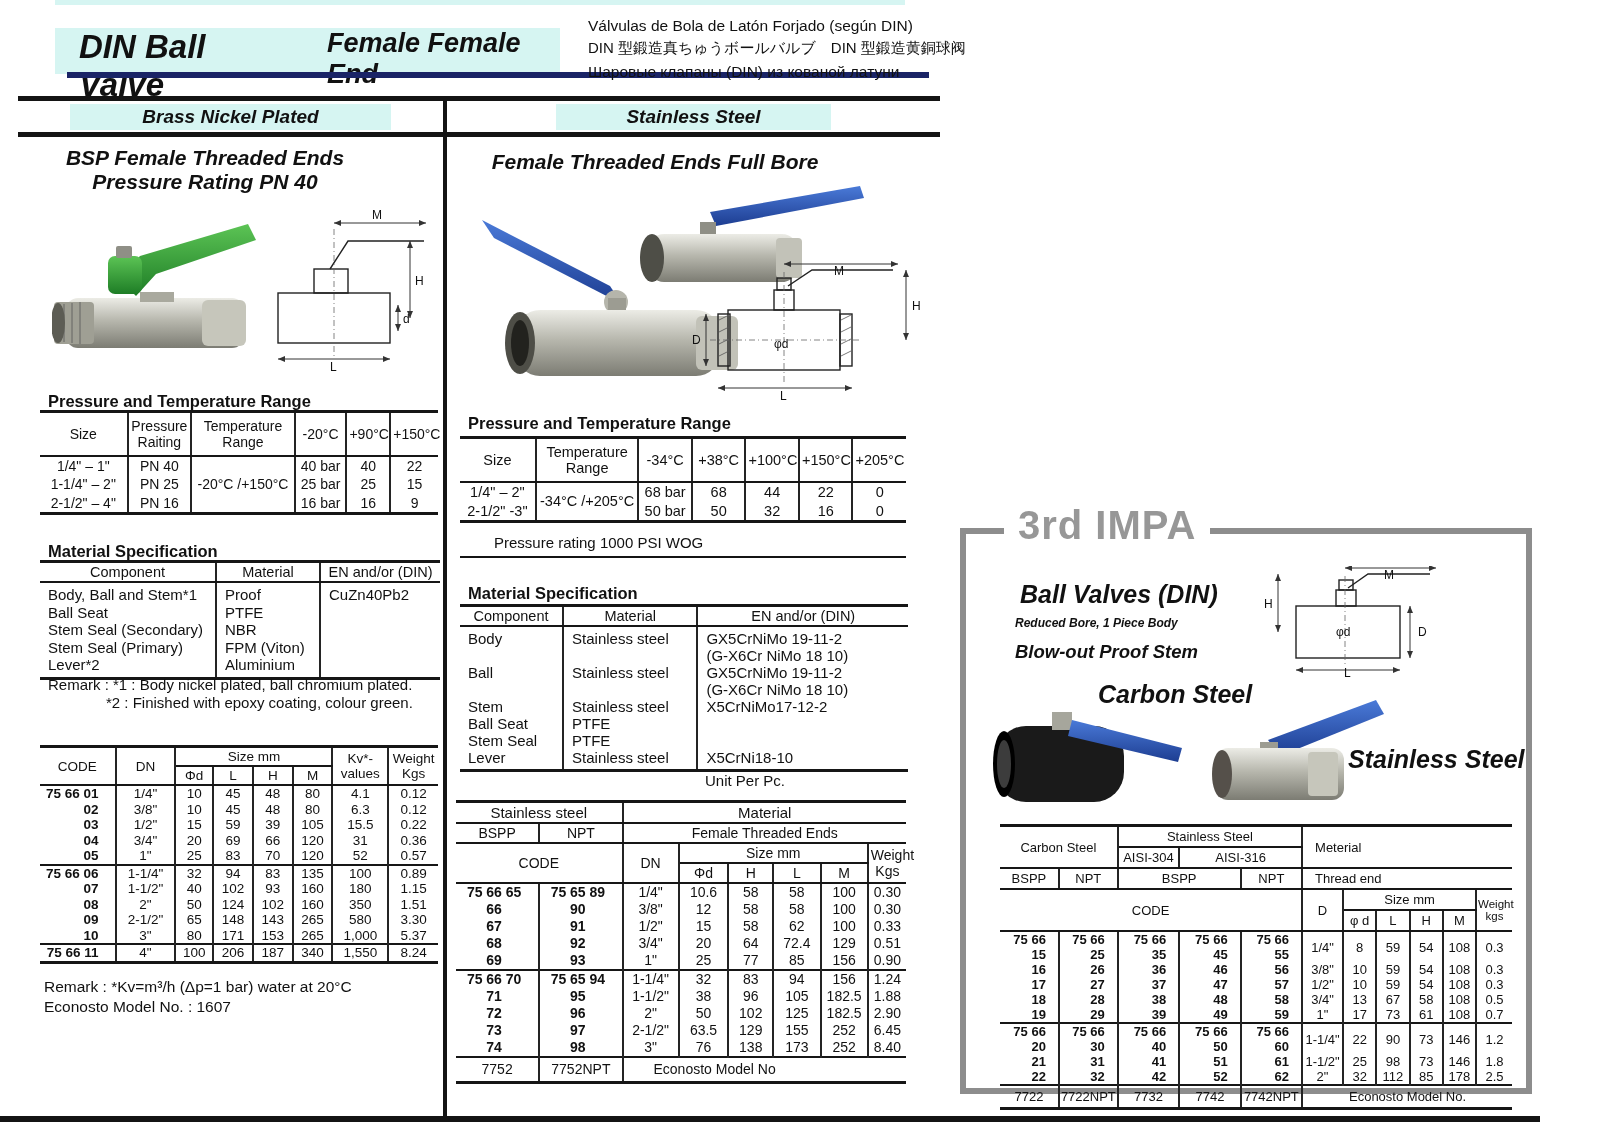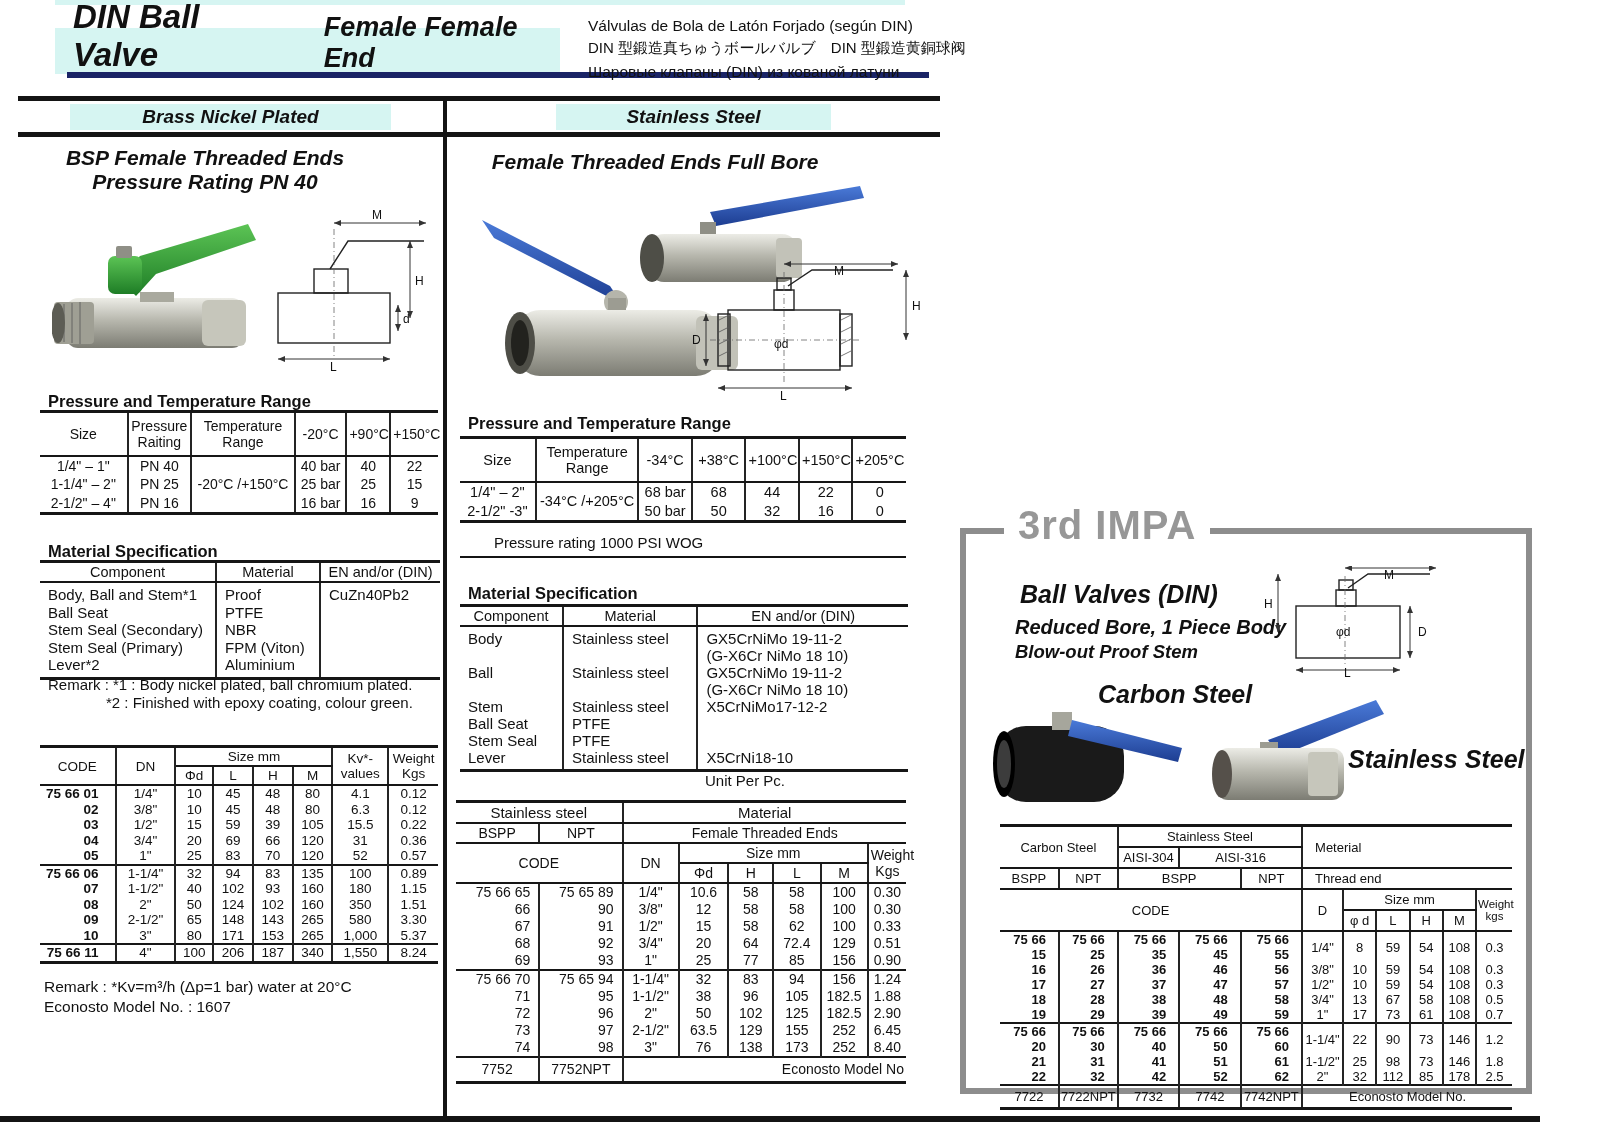--- a/index.html
+++ b/index.html
@@ -28,23 +28,23 @@
 .mat td{font-size:15px;text-align:left;vertical-align:top;padding:3px 8px;line-height:17.5px}
 .code-left th{font-size:13.5px}
 .code-left td{font-size:13.5px;line-height:15.5px;padding:0 2px}
 .code-left td:first-child{font-weight:bold;text-align:right;padding-right:16px}
 
 .pt-mid th,.pt-mid td{font-size:14.5px}
 .pt-mid thead th{height:44px}
 .pt-mid td{height:20px}
 .code-mid th{font-size:14px}
 .code-mid td{font-size:14px;line-height:17px;padding:0 2px}
-.code-mid td:nth-child(-n+2){font-weight:normal;text-align:right;padding-right:8px}
+.code-mid td:nth-child(-n+2){font-weight:bold;padding-right:8px}
 .code-mid tr.footer td{text-align:center;padding:3px 2px}
-.code-mid tr.footer td.lft{text-align:right;padding-left:5px}
+.code-mid tr.footer td.lft{text-align:left;padding-left:30px}
 
 .code-right th{font-size:13px;padding:2px 1px}
 .code-right td{font-size:13px;line-height:15px;padding:0 1px}
 .code-right td:nth-child(-n+5){font-weight:bold;text-align:right;padding-right:12px}
 .code-right tr.footer td{text-align:center;padding:3px 1px}
 .code-right .lft{text-align:left;padding-left:12px}
 .code-right .pre{font-size:11.5px;line-height:12.5px}
 
 .draw{stroke:#222;stroke-width:1.4;fill:none}
 .dim{stroke:#333;stroke-width:1;fill:none;marker-start:url(#arr);marker-end:url(#arr)}
@@ -72,21 +72,21 @@
       <stop offset="0" stop-color="#4a7ad8"></stop>
         <stop offset="1" stop-color="#1d3d91"></stop>
     </linearGradient>
     <marker id="arr" markerWidth="10" markerHeight="10" refX="7" refY="3" orient="auto-start-reverse" markerUnits="userSpaceOnUse">
       <path d="M0,0L7,3L0,6z" fill="#333"></path>
     </marker>
   </defs>
 </svg>
 
 <div class="abs" style="left:55px;top:0;width:850px;height:5px;background:#d6f5f2"></div>
-<div class="abs" style="left:55px;top:28px;width:505px;height:46px;background:#d6f5f2;display:flex;align-items:flex-end;padding-left:18px">
+<div class="abs" style="left:55px;top:28px;width:505px;height:46px;background:#d6f5f2;display:flex;align-items:flex-start;padding-left:24px">
   <span class="b it" style="font-size:33px">DIN Ball Valve</span>
   <span class="b it" style="font-size:27px;margin-left:44px">Female Female End</span>
 </div>
 <div class="abs" style="left:67px;top:72px;width:862px;height:6px;background:#1a2466"></div>
 <div class="abs" style="left:588px;top:14px;width:380px;font-size:15.5px;line-height:1.5">
   <div>Válvulas de Bola de Latón Forjado (según DIN)</div>
   <div style="font-size:15px">DIN 型鍛造真ちゅうボールバルブ　DIN 型鍛造黄銅球阀</div>
   <div>Шаровые клапаны (DIN) из кованой латуни</div>
 </div>
 
@@ -631,21 +631,21 @@
       <td>7752</td>
       <td>7752NPT</td>
       <td colspan="6" class="lft">Econosto Model No</td>
     </tr>
   </tbody>
 </table>
 
 <div class="impa-box"></div>
 <div class="impa-title">3rd IMPA</div>
 <div class="abs b it" style="left:1020px;top:580px;font-size:25px">Ball Valves (DIN)</div>
-<div class="abs b it" style="left:1015px;top:616px;font-size:20px">Reduced Bore, 1 Piece Body</div>
+<div class="abs b it" style="left:1015px;top:616px;font-size:12px">Reduced Bore, 1 Piece Body</div>
 <div class="abs b it" style="left:1015px;top:641px;font-size:18.5px">Blow-out Proof Stem</div>
 
 <svg class="abs" style="left:1248px;top:566px" width="195" height="112" viewBox="0 0 195 112">
   <rect class="draw" x="48" y="40" width="104" height="52"></rect>
   <rect class="draw" x="88" y="24" width="20" height="16"></rect>
   <rect class="draw" x="91" y="14" width="14" height="10"></rect>
   <polyline class="draw" points="100,22 120,8 182,8"></polyline>
   <line class="cl" x1="97" y1="10" x2="97" y2="100"></line>
   <line class="dim" x1="97" y1="2" x2="188" y2="2"></line>
   <text class="dimtxt" x="136" y="13">M</text>

